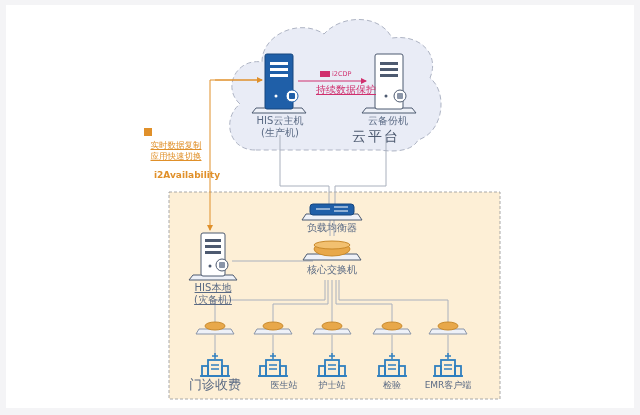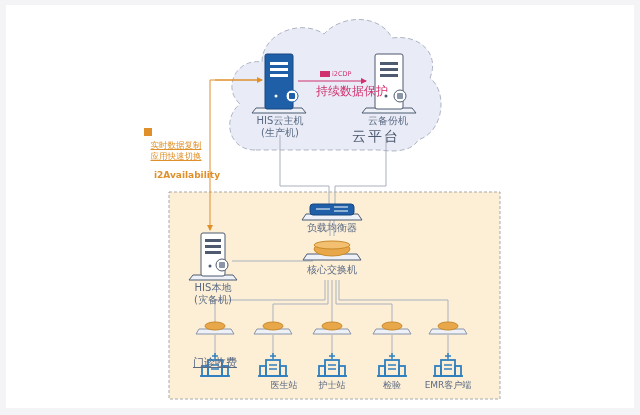--- a/index.html
+++ b/index.html
@@ -5,21 +5,21 @@
   html, body { margin:0; padding:0; }
   body { width:640px; height:415px; background:#f4f4f6; position:relative; overflow:hidden;
          font-family:"DejaVu Sans", sans-serif; }
   .frame { position:absolute; left:6px; top:5px; width:628px; height:403px; background:#ffffff; }
   svg { position:absolute; left:0; top:0; }
   .lbl { position:absolute; font-size:10px; color:#5a6a84; text-align:center; line-height:12px; white-space:nowrap; }
   .cloud-title { position:absolute; font-size:14px; color:#4d5a70; letter-spacing:2px; }
   .i2-badge { position:absolute; font-size:9px; color:#e0902a; font-weight:bold; }
   .i2-desc { position:absolute; font-size:8.5px; color:#e0902a; line-height:11px; text-align:center;text-decoration:underline; }
   .cdp-badge { position:absolute; font-size:6.5px; color:#d0306e; font-weight:normal; }
-  .cdp-desc { position:absolute; font-size:12px; color:#d0306e; }
+  .cdp-desc { position:absolute; font-size:10px; color:#d0306e;text-decoration:underline; }
 </style>
 </head>
 <body>
 
 <div class="frame"></div>
 
 <svg width="640" height="415">
   <defs>
     <marker id="arrO" markerWidth="6" markerHeight="6" refX="5" refY="3" orient="auto">
       <path d="M0,0 L6,3 L0,6 z" fill="#e0902a"></path>
@@ -197,22 +197,22 @@
 <div class="cdp-desc" style="left:316px;top:83px;">持续数据保护</div>
 
 <div class="i2-badge" style="left:154px;top:126px;margin-top:44px;">i2Availability</div>
 <div class="i2-desc" style="left:146px;top:140px;width:60px;">
   <div>实时数据复制</div>
   <div>应用快速切换</div>
 </div>
 
 <div class="lbl" style="left:302px;top:222px;width:60px;">负载均衡器</div>
 <div class="lbl" style="left:302px;top:264px;width:60px;">核心交换机</div>
-<div class="lbl" style="left:186px;top:282px;width:54px;">
+<div class="lbl" style="left:186px;top:282px;width:54px;text-decoration:underline;">
   <div>HIS本地</div>
   <div>(灾备机)</div>
 </div>
 
-<div class="lbl" style="left:185px;top:357px;width:60px;font-size:11px;text-decoration:underline;">门诊收费</div>
+<div class="lbl" style="left:185px;top:379px;width:60px;font-size:13px;">门诊收费</div>
 <div class="lbl" style="left:254px;top:379px;width:60px;font-size:9px;">医生站</div>
 <div class="lbl" style="left:302px;top:379px;width:60px;font-size:9px;">护士站</div>
 <div class="lbl" style="left:362px;top:379px;width:60px;font-size:9px;">检验</div>
 <div class="lbl" style="left:418px;top:379px;width:60px;font-size:9px;">EMR客户端</div>
 
 </body></html>

